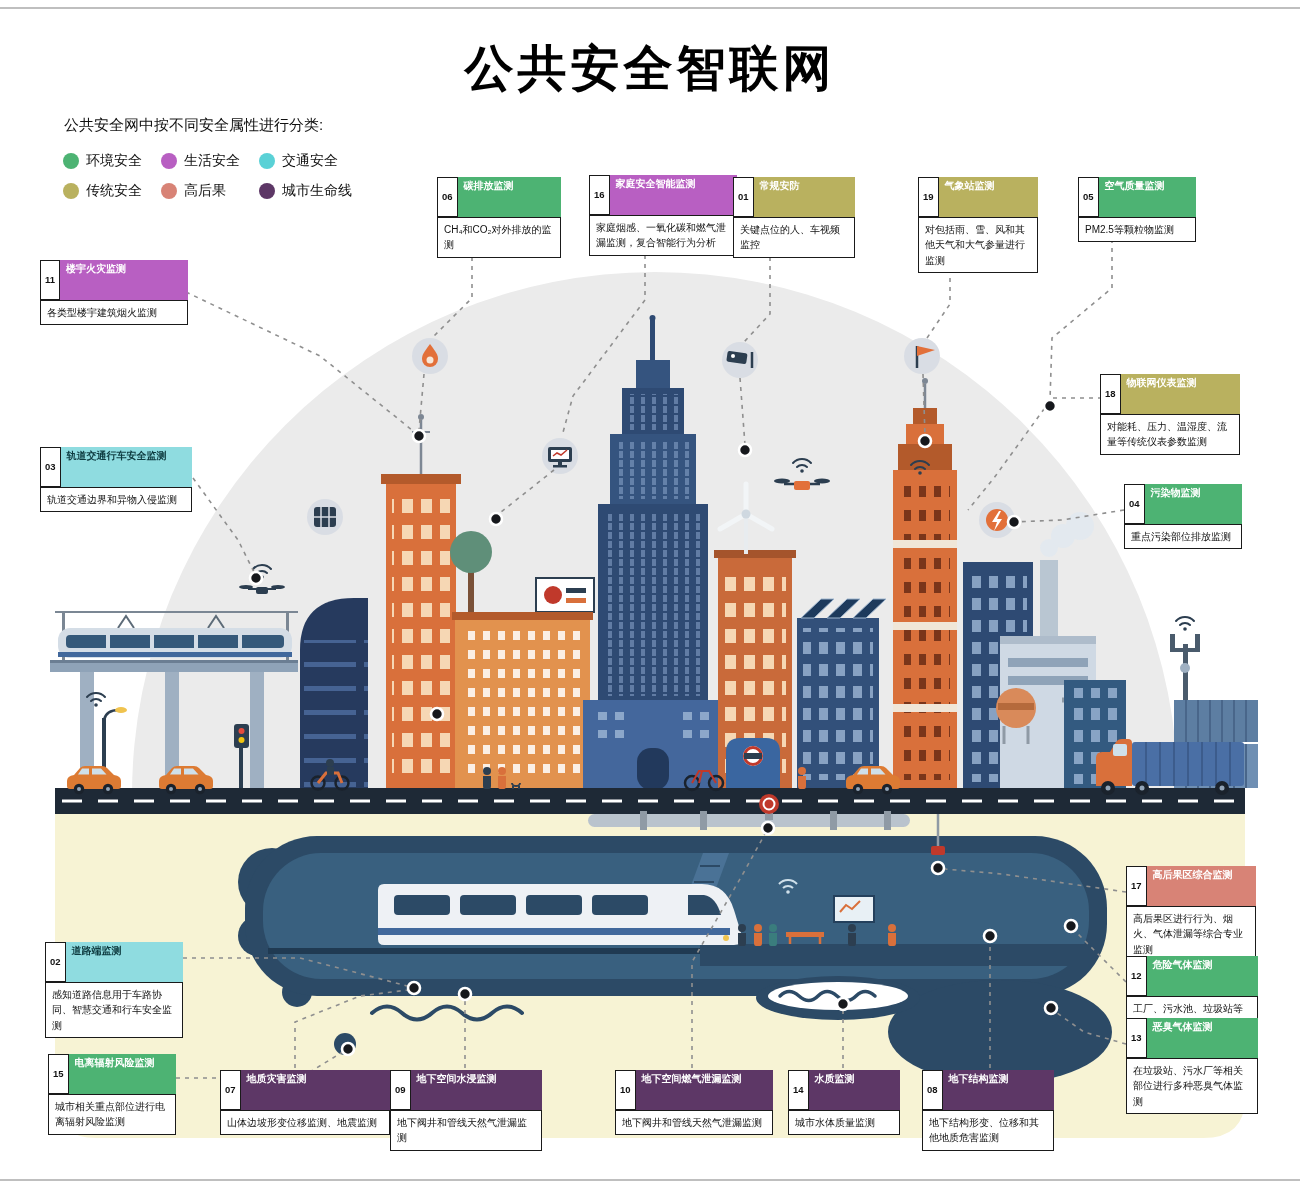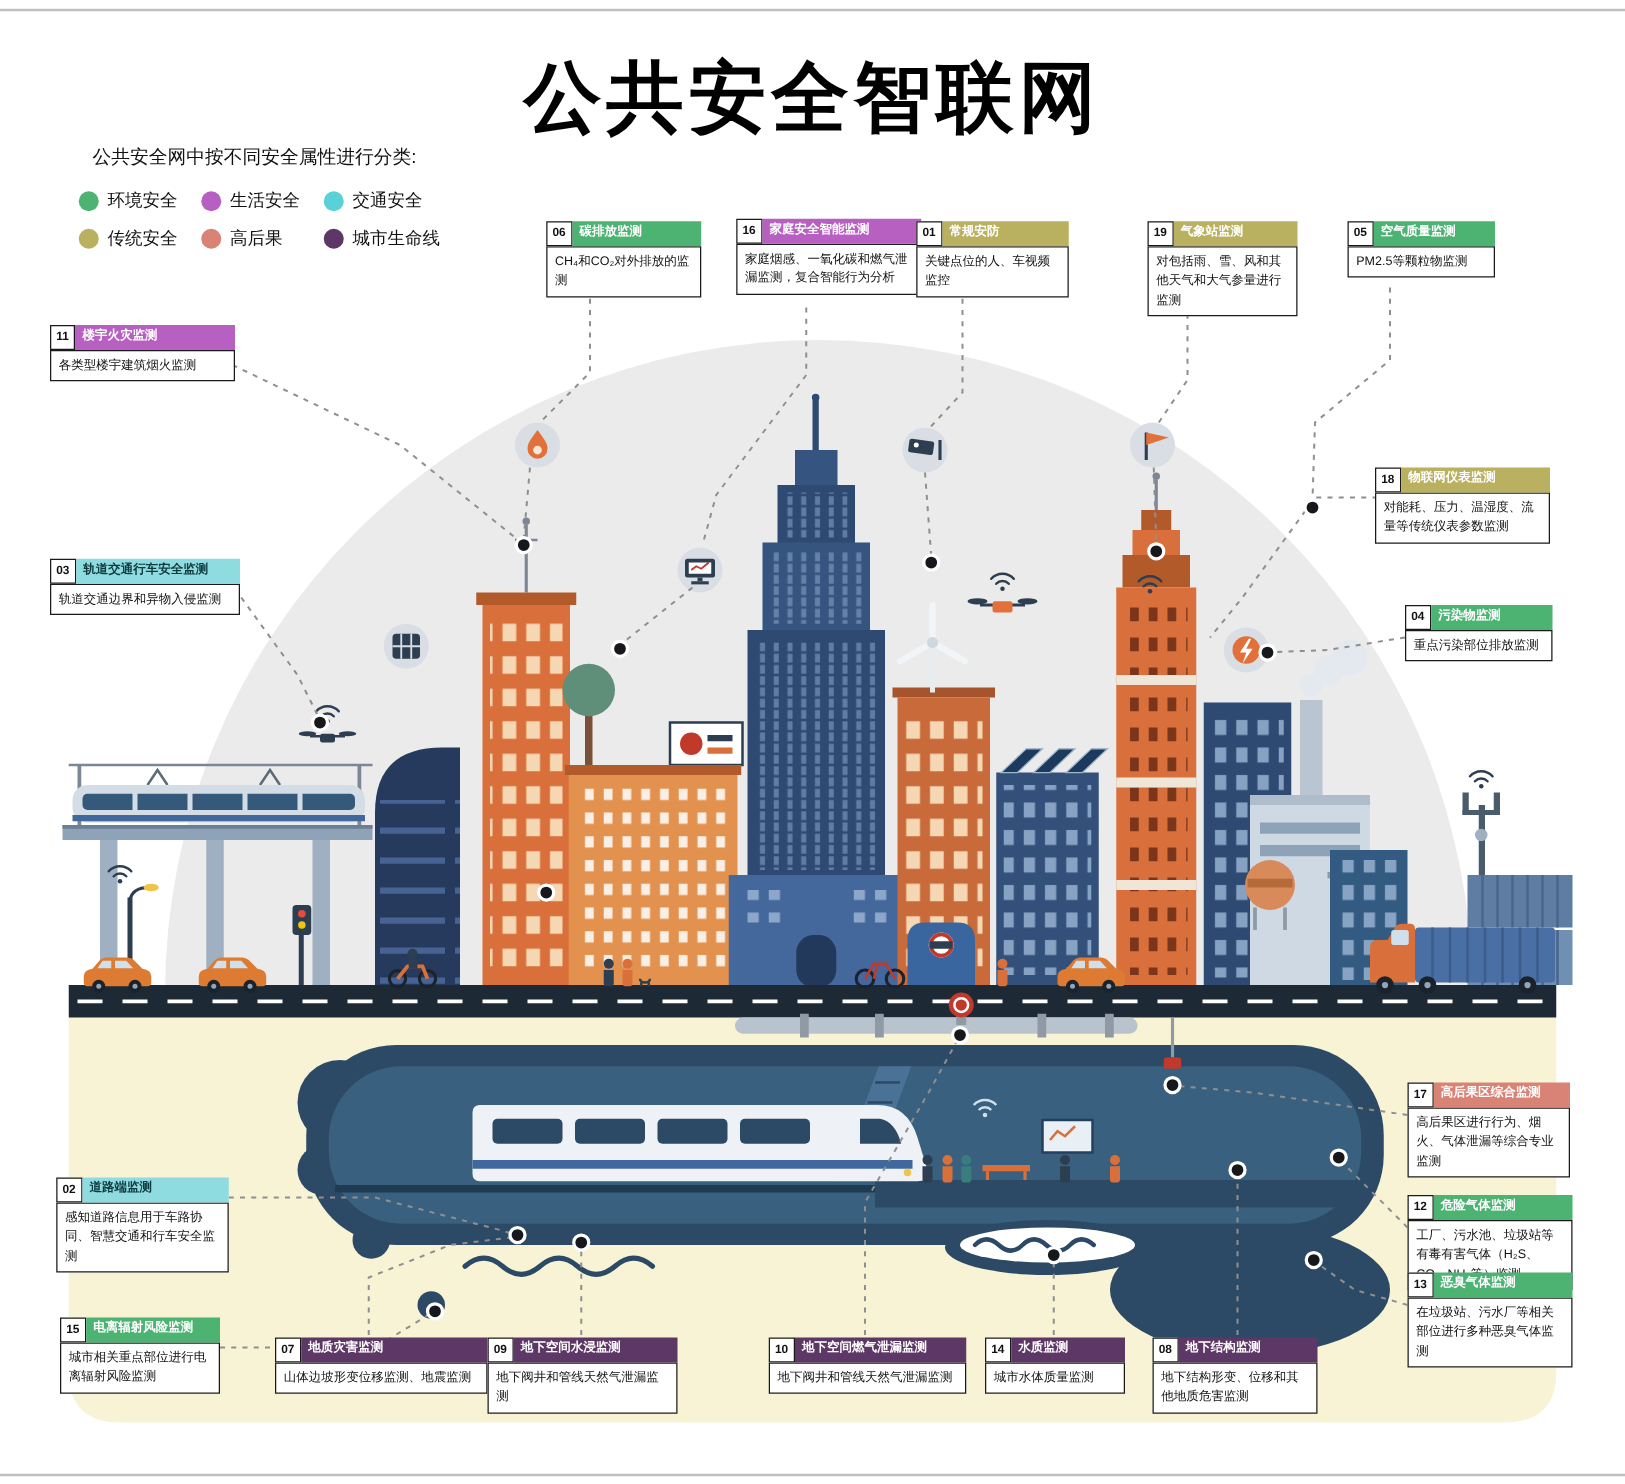--- a/index.html
+++ b/index.html
@@ -3,32 +3,32 @@
 <meta charset="utf-8">
 <style>
   * { margin:0; padding:0; box-sizing:border-box; }
   html,body { background:#fff; }
   body { font-family:"Liberation Sans","DejaVu Sans",sans-serif; }
   .page { position:relative; width:1300px; height:1187px; background:#fff; overflow:hidden; }
   .hr-top,.hr-bottom { position:absolute; left:0; width:100%; border-top:2px solid #bfbfbf; }
   .hr-top { top:7px; } .hr-bottom { top:1179px; }
   .scene { position:absolute; left:0; top:0; width:1300px; height:1187px; }
   .title { position:absolute; top:36px; left:0; width:100%; text-align:center;
-           font-size:62px; font-weight:bold; letter-spacing:4px; color:#000; }
-  .subtitle { position:absolute; top:116px; left:74px; font-size:15px; color:#111; }
+           font-size:49px; font-weight:bold; letter-spacing:4px; color:#000; }
+  .subtitle { position:absolute; top:116px; left:64px; font-size:15px; color:#111; }
   .legend { position:absolute; top:146px; left:63px; display:grid;
             grid-template-columns:98px 98px 120px; grid-auto-rows:30px; }
   .legend-item { display:flex; align-items:center; gap:7px; font-size:14px; color:#111; }
   .ldot { width:16px; height:16px; border-radius:50%; flex:0 0 auto; }
   .ld0{background:#4db373}.ld1{background:#b85fc2}.ld2{background:#5ad1d6}
   .ld3{background:#b9b15f}.ld4{background:#d88376}.ld5{background:#5d3766}
   .callout { position:absolute; }
   .c-head { display:flex; align-items:stretch; }
   .c-num { background:#fff; border:1px solid #1a1a1a; font-weight:bold; font-size:9.5px;
-           padding:4px 4px; display:flex; align-items:center; line-height:1; color:#111; }
+           padding:14px 4px; display:flex; align-items:center; line-height:1; color:#111; }
   .c-ttl { flex:1; color:#fff; font-weight:bold; font-size:10px; padding:3px 6px;
            line-height:1.2; white-space:nowrap; overflow:hidden; }
   .c-body { background:#fff; border:1px solid #1a1a1a; padding:4px 6px; font-size:10px;
             line-height:1.55; color:#111; }
   .cat-env{background:#4db373}.cat-life{background:#b85fc2}
   .cat-traffic{background:#8fdce0;color:#0e3b40}
   .cat-trad{background:#b9b15f}.cat-high{background:#d88376}.cat-line{background:#5d3766}
 </style>
 </head>
 <body>

